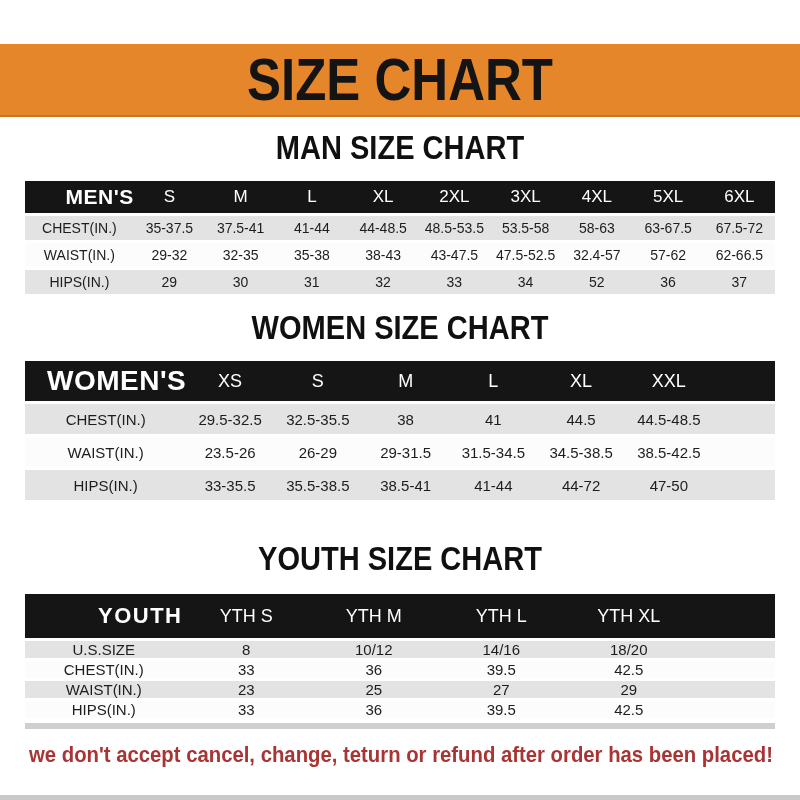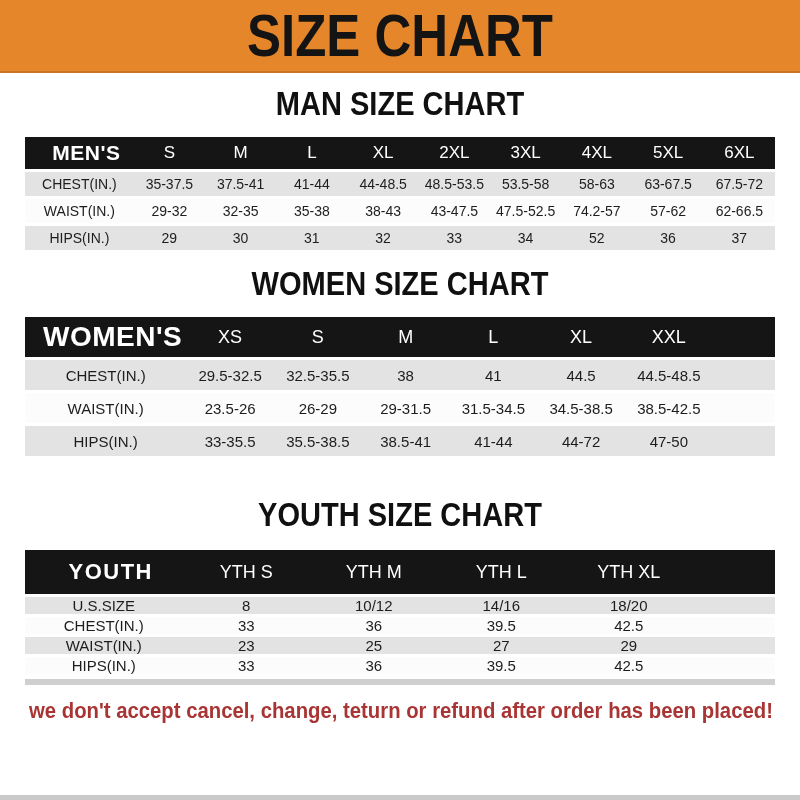--- a/index.html
+++ b/index.html
@@ -13,20 +13,21 @@
   }
   *{box-sizing:border-box;}
   html,body{margin:0;padding:0;}
   body{
     width:800px;height:800px;position:relative;overflow:hidden;
     background:#FFFFFF;font-family:"Liberation Sans",sans-serif;color:var(--ink);
   }
   .banner{
     height:73px;background:var(--banner-orange);
     border-bottom:2px solid #C97420;
+    margin-top:44px;
   }
   .banner h1{
     margin:0;line-height:71px;text-align:center;
     font-size:60px;font-weight:bold;color:#141414;
     transform:scaleX(0.85);letter-spacing:0;
   }
   .section-title{
     margin:0;text-align:center;font-size:33px;line-height:36px;
     font-weight:bold;color:#101010;transform:scaleX(0.88);letter-spacing:0;
   }
@@ -36,21 +37,21 @@
   .size-table{
     width:750px;margin:12px auto 0;
     border-collapse:separate;border-spacing:0 3px;table-layout:fixed;
   }
   .t-youth{margin-top:14px;}
   thead th{
     background:var(--bar-black);color:#FFFFFF;font-weight:normal;
     text-align:center;padding:0;
   }
   thead th.label-col{
-    text-align:center;padding-left:14px;font-weight:bold;
+    text-align:right;padding-left:14px;font-weight:bold;
     font-size:21px;letter-spacing:0.5px;
   }
   .t-men  thead th{height:32px;font-size:17px;}
   .t-women thead th{height:40px;font-size:18px;}
   .t-youth thead th{height:44px;font-size:18px;}
   .t-men  thead th.label-col{font-size:21px;}
   .t-women thead th.label-col{font-size:28px;}
   .t-youth thead th.label-col{font-size:22px;letter-spacing:1.5px;}
   tbody th,tbody td{
     font-weight:normal;text-align:center;padding:0;color:var(--ink);
@@ -134,21 +135,21 @@
             <td class="spacer-col"></td>
           </tr>
           <tr>
             <th class="row-label">WAIST(IN.)</th>
             <td>29-32</td>
             <td>32-35</td>
             <td>35-38</td>
             <td>38-43</td>
             <td>43-47.5</td>
             <td>47.5-52.5</td>
-            <td>74.2-57</td>
+            <td>32.4-57</td>
             <td>57-62</td>
             <td>62-66.5</td>
             <td class="spacer-col"></td>
           </tr>
           <tr>
             <th class="row-label">HIPS(IN.)</th>
             <td>29</td>
             <td>30</td>
             <td>31</td>
             <td>32</td>

